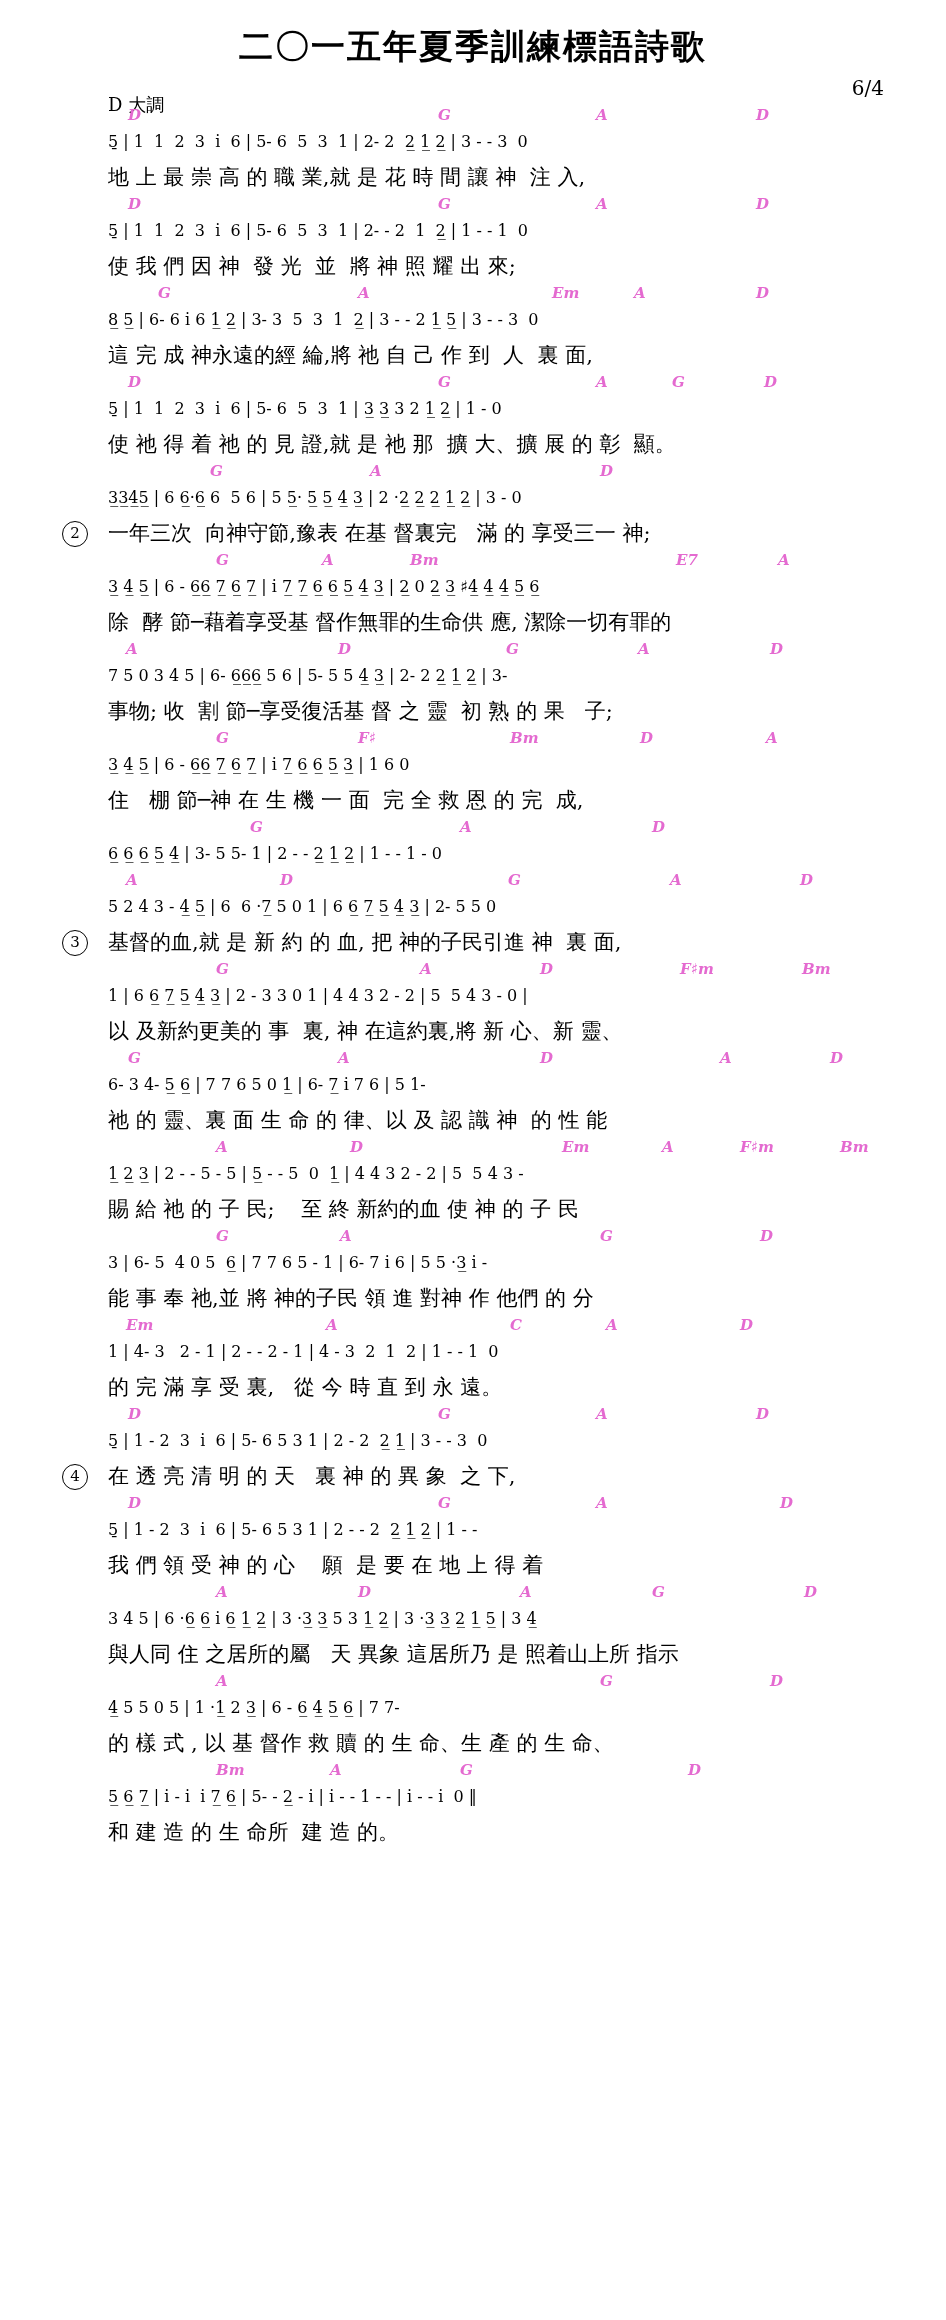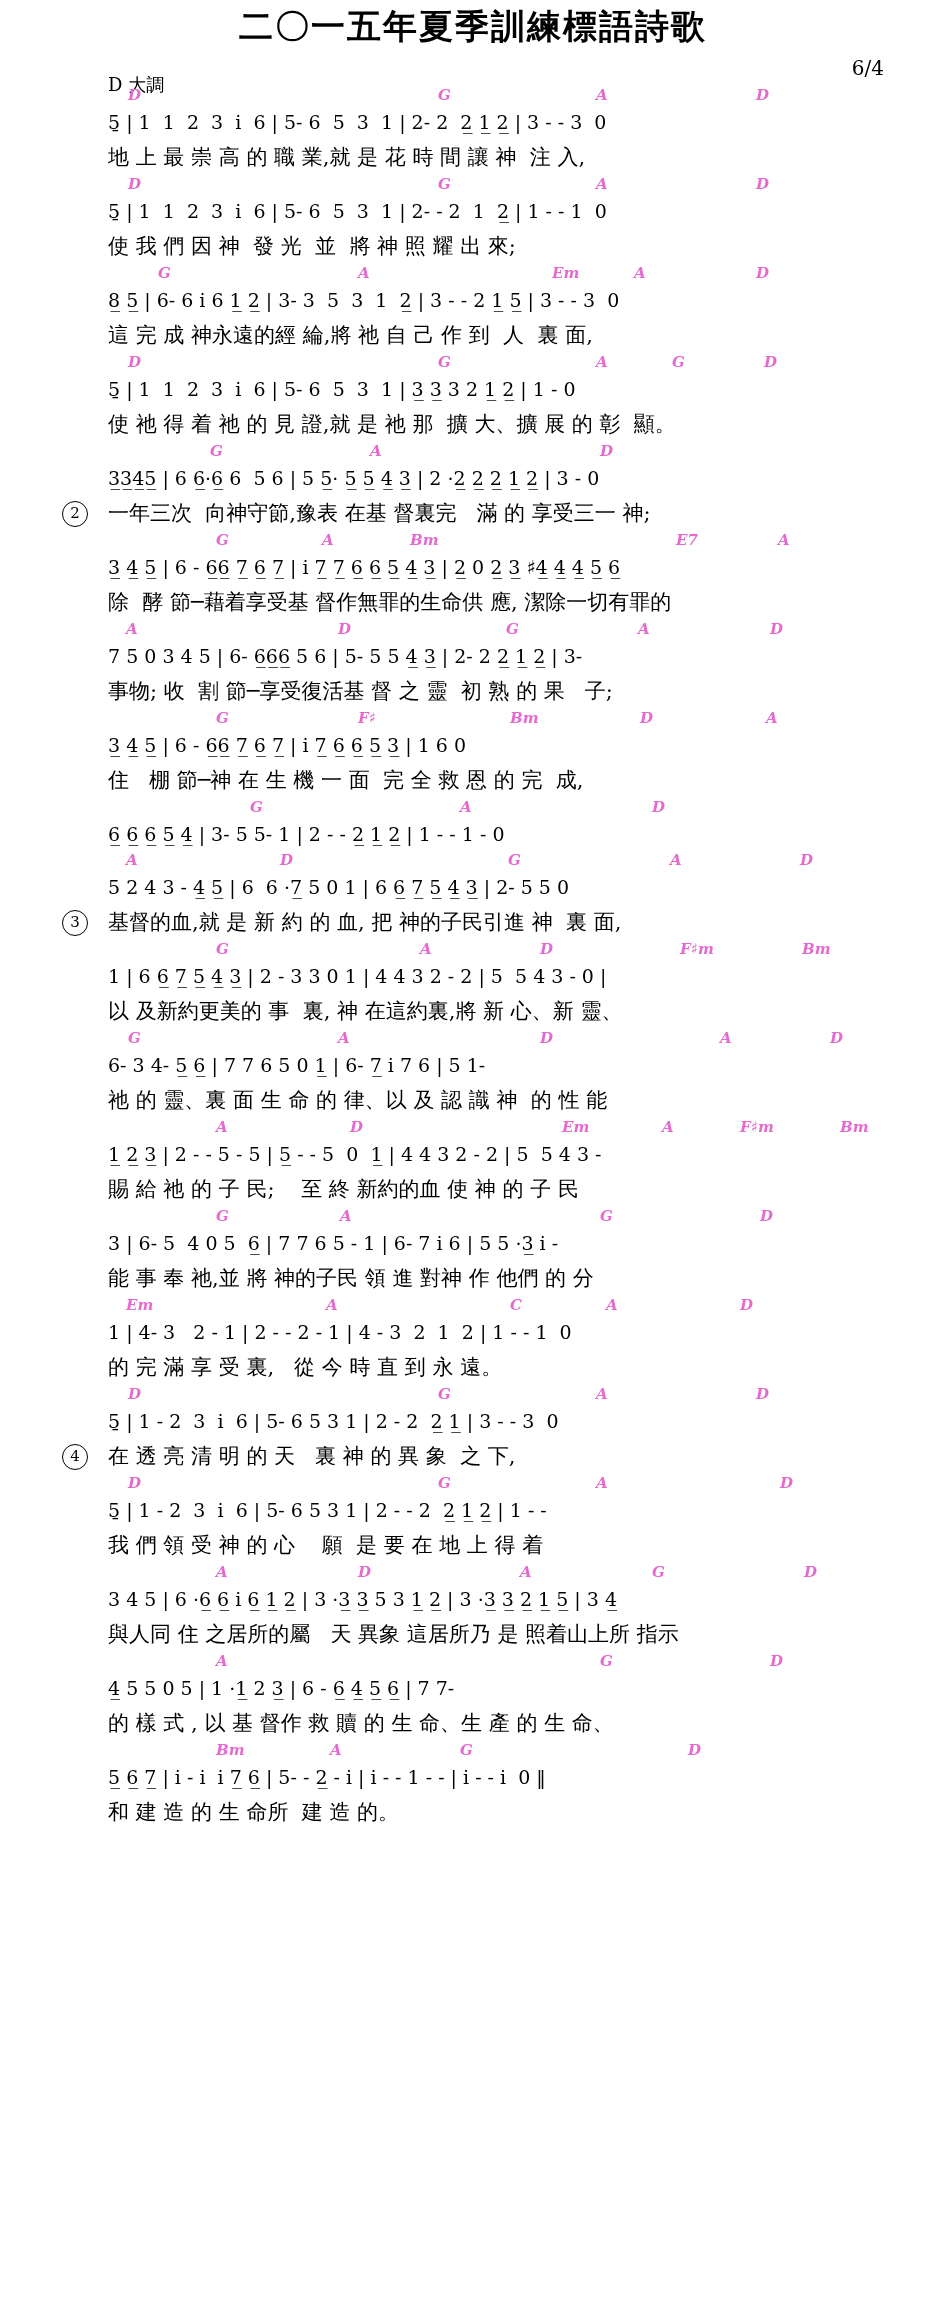--- a/index.html
+++ b/index.html
@@ -8,21 +8,21 @@
     font-family:"DejaVu Sans","Liberation Sans",sans-serif;
     color:#000;
   }
   .page{position:relative;width:946px;height:2320px;overflow:hidden;}
   .title{
     text-align:center;
     font-family:Liberation Serif, serif;
     font-weight:bold;
     font-size:34px;
     letter-spacing:2px;
-    padding-top:4px;
+    padding-top:24px;
   }
   .meta{
     position:relative;
     height:26px;
     margin:8px 0 2px 0;
   }
   .meta .key{
     position:absolute;left:108px;top:15px;
     font-size:18px;
     font-family:"DejaVu Serif","Liberation Serif",serif;
@@ -42,21 +42,21 @@
     color:#e46ad0;
     font-family:"DejaVu Serif","Liberation Serif",serif;
     font-style:italic;
     font-weight:bold;
   }
   .chords span{position:absolute;top:0;white-space:pre;}
   
   .notes{
     position:relative;
     height:34px;
-    font-size:19px;
+    font-size:16px;
     letter-spacing:0px;
     font-family:"DejaVu Serif","Liberation Serif",serif;
     white-space:pre;
     padding-left:68px;
     line-height:34px;
   }
   
   .lyrics{
     position:relative;
     height:36px;

